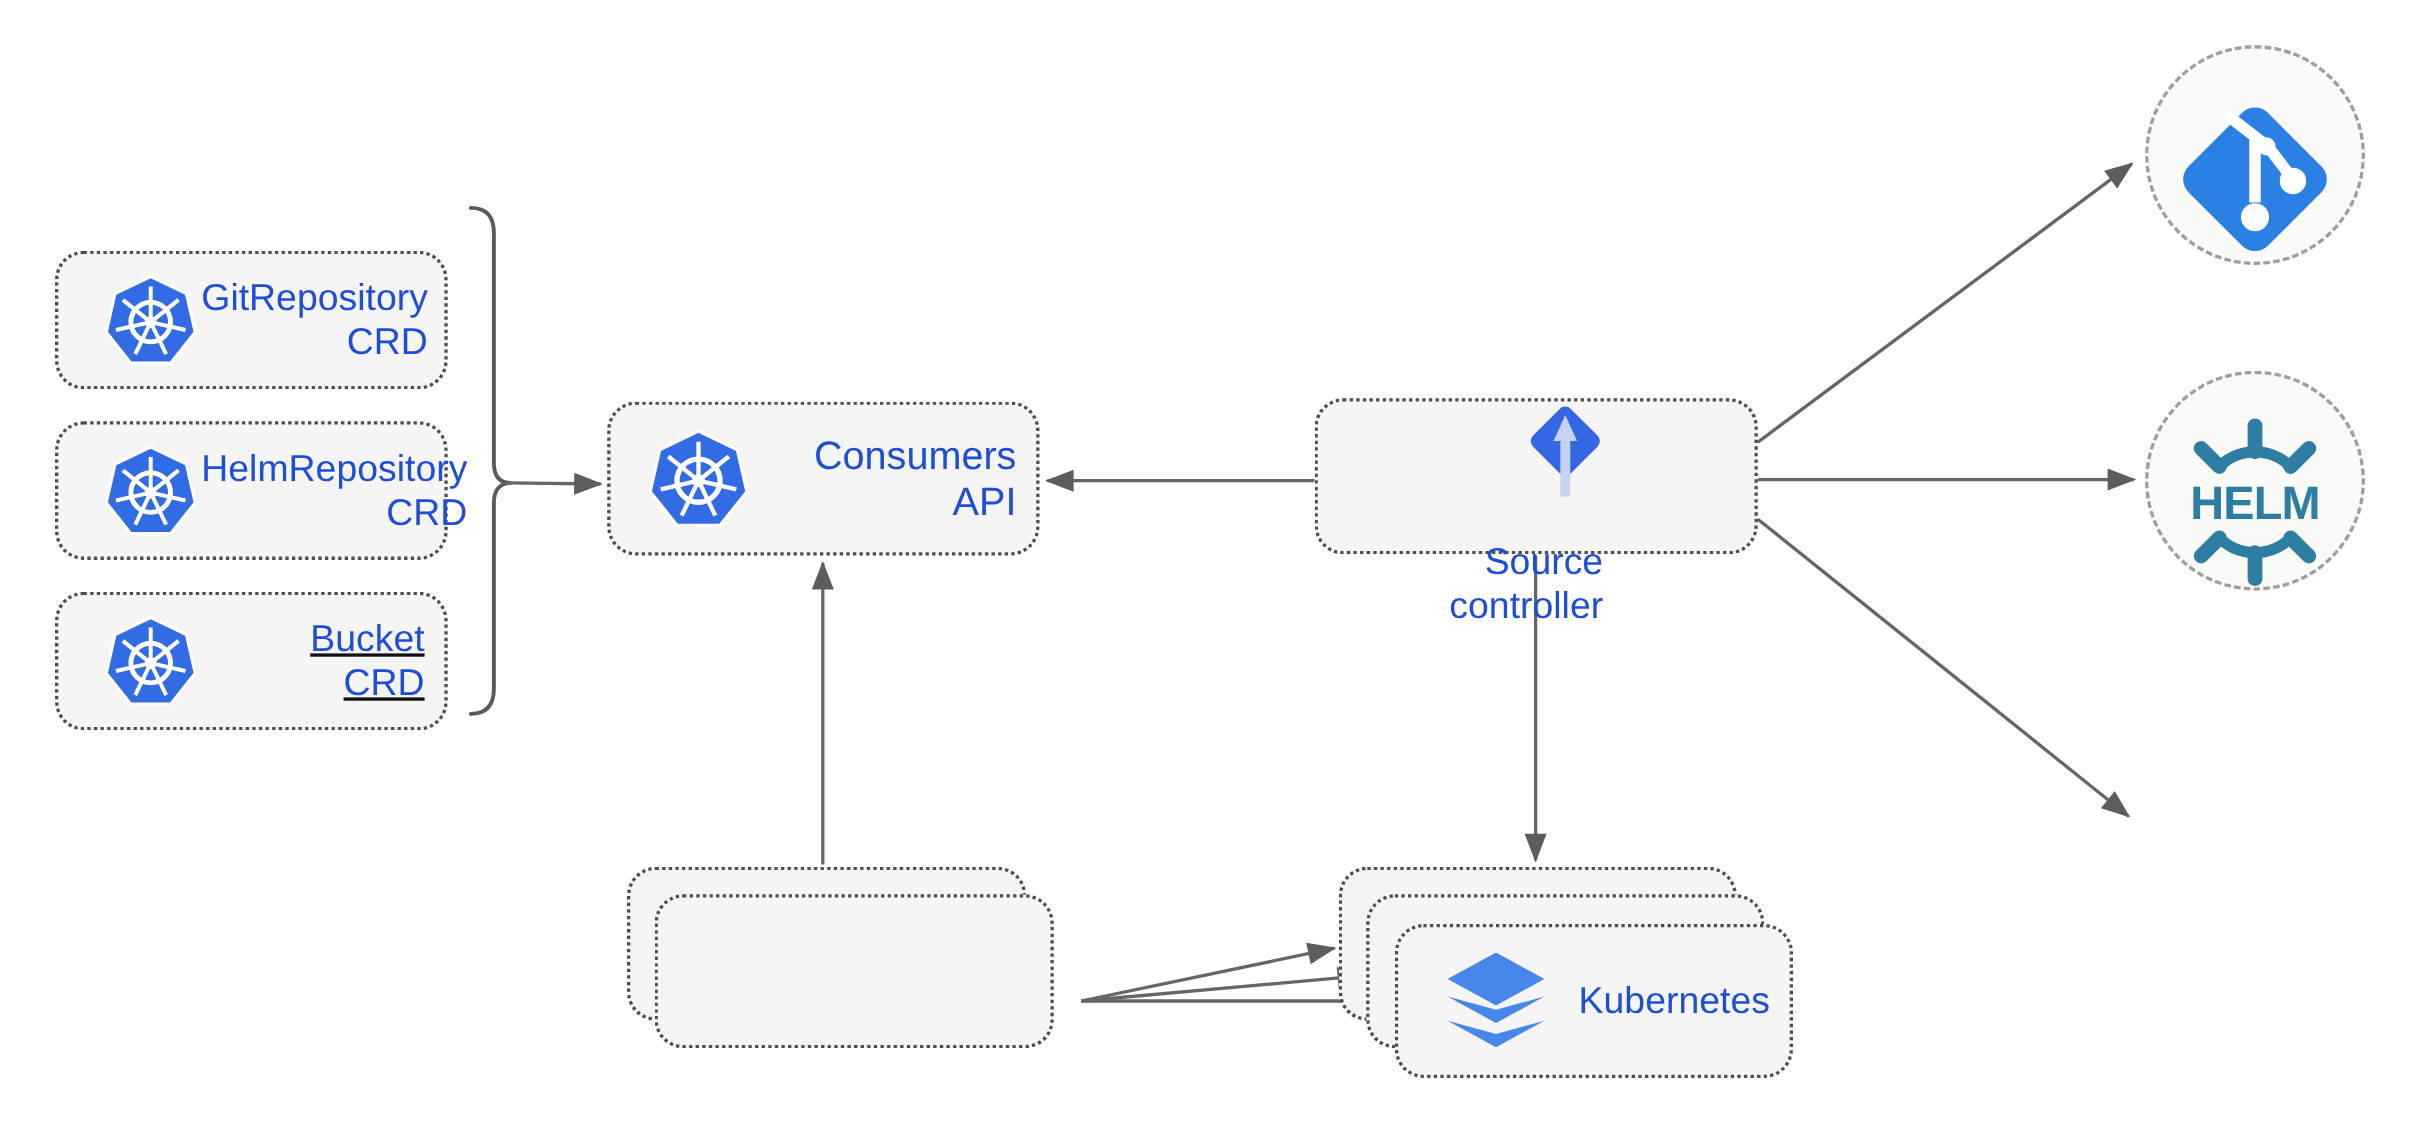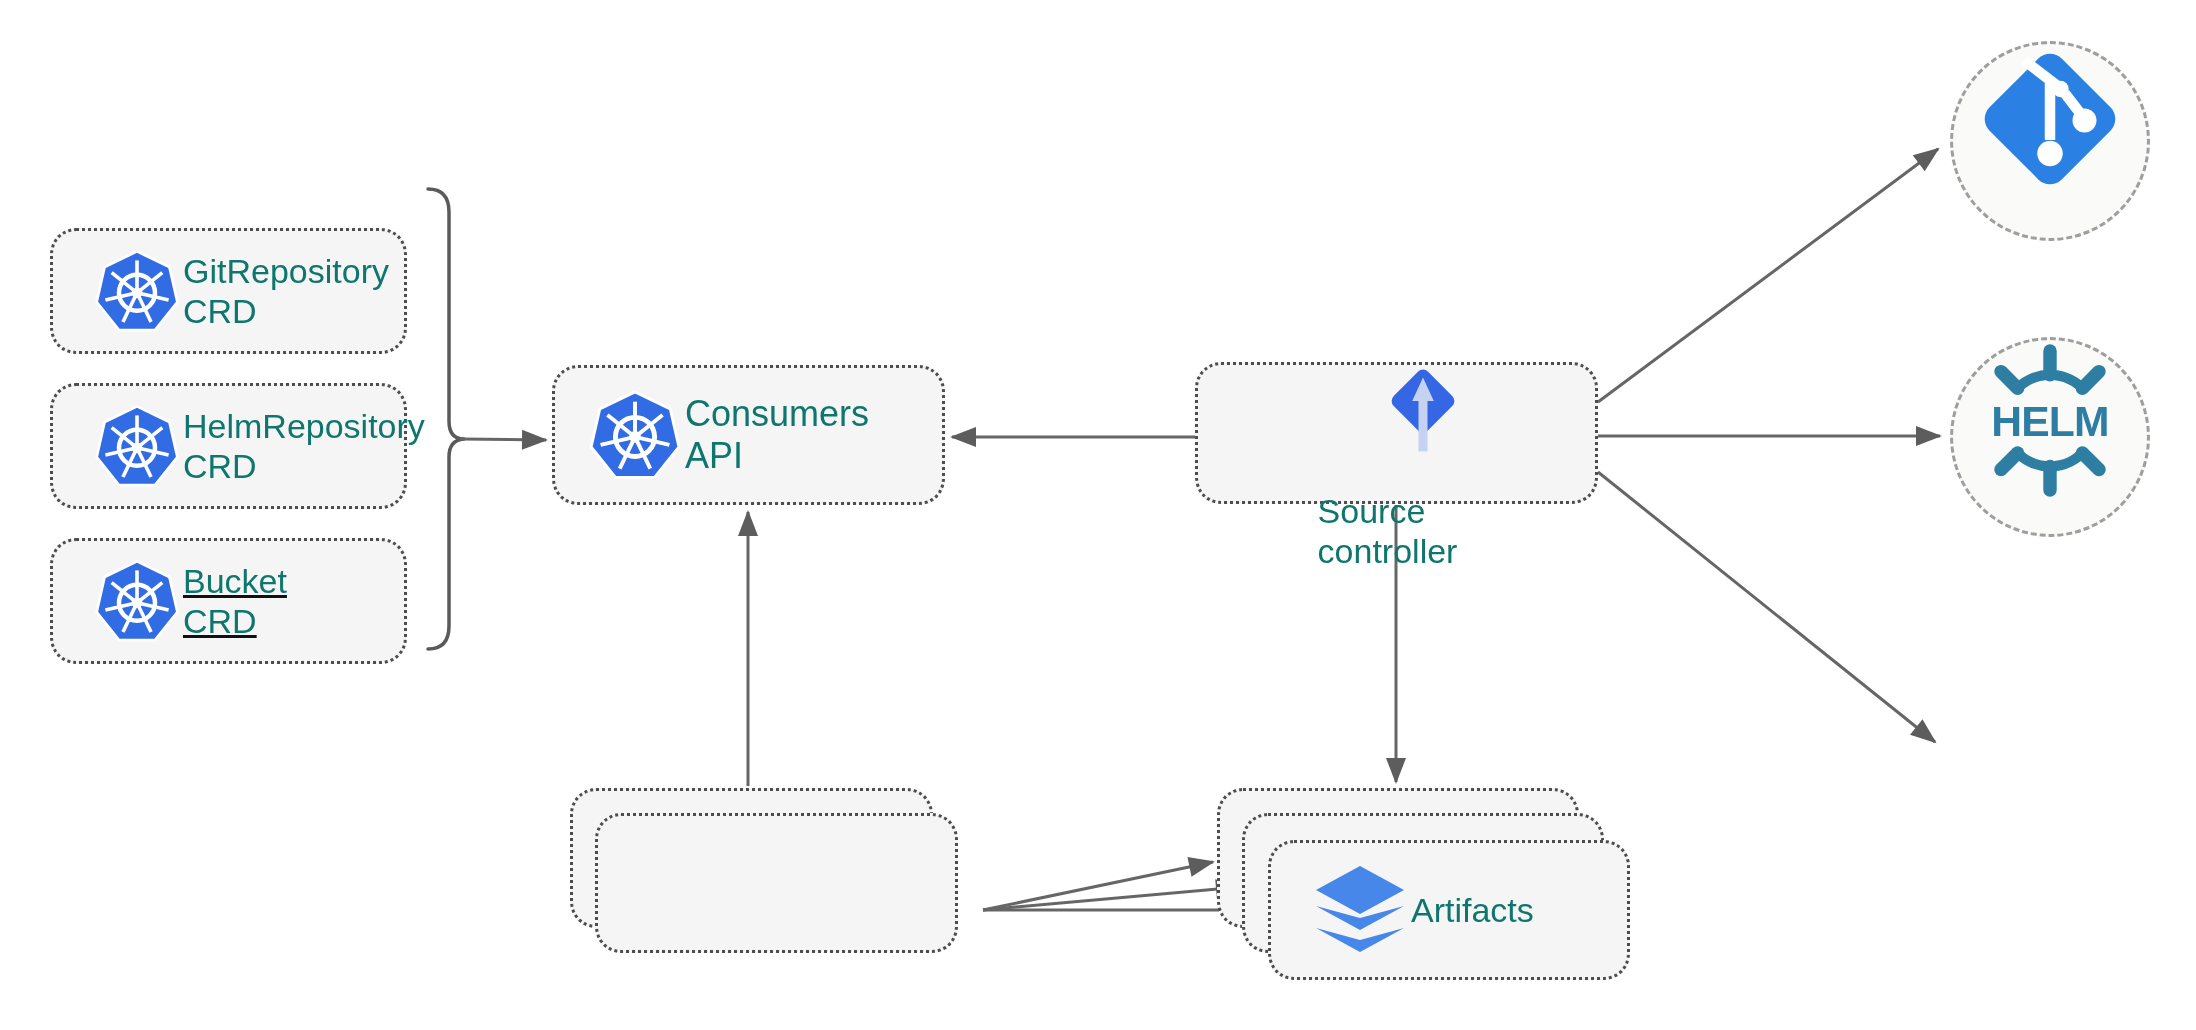--- a/index.html
+++ b/index.html
@@ -7,29 +7,29 @@
     position:relative;width:2196px;height:1030px;background:#ffffff;overflow:hidden;
     font-family:"Liberation Sans","DejaVu Sans",sans-serif;color:#111;
   }
   .edges{position:absolute;left:0;top:0;width:2196px;height:1030px;pointer-events:none;}
   .node{
     position:absolute;box-sizing:border-box;background:#F5F5F5;
     border:3px dotted #4D4D4D;border-radius:26px;
     display:flex;align-items:center;
   }
   .node .label{
-    flex:1;text-align:left;font-size:34px;line-height:1.18;
-    white-space:pre-line;color:#0f766e;padding-right:18px;
+    flex:1;text-align:right;font-size:34px;line-height:1.18;
+    white-space:pre-line;color:#1d4ed8;padding-right:18px;
   }
   .stackbox{position:absolute;box-sizing:border-box;background:#F5F5F5;
     border:3px dotted #4D4D4D;border-radius:26px;}
   .external{
     position:absolute;box-sizing:border-box;width:200px;height:200px;border-radius:50%;
     background:#FAFAF8;border:3px dashed #9E9E9E;
-    display:flex;align-items:flex-start;justify-content:center;
+    display:flex;align-items:flex-end;justify-content:center;
   }
   .icon{flex:0 0 auto;display:block;}
   svg text{font-family:"Liberation Sans","DejaVu Sans",sans-serif;}
 </style>
 </head>
 <body>
 
 <svg width="0" height="0" style="position:absolute" aria-hidden="true">
   <defs>
     <symbol id="sym-k8s" viewBox="0 0 100 100">
@@ -180,21 +180,21 @@
 
   <div class="stackbox" style="left:570px;top:788px;width:363px;height:140px;"></div>
   <div class="stackbox" style="left:595px;top:813px;width:363px;height:140px;"></div>
 
   <div class="stackbox" style="left:1217px;top:788px;width:362px;height:140px;"></div>
   <div class="stackbox" style="left:1242px;top:813px;width:362px;height:140px;"></div>
   <div class="node" style="left:1268px;top:840px;width:362px;height:140px;">
     <svg class="icon" style="margin-left:38px;" width="102" height="100">
         <use href="#sym-layers"></use>
       </svg>
-    <span class="label">Artifacts</span>
+    <span class="label">Kubernetes</span>
   </div>
 
   <div class="external" style="left:1950px;top:41px;">
     <svg class="icon" width="150" height="150">
         <use href="#sym-git"></use>
       </svg>
   </div>
 
   <div class="external" style="left:1950px;top:337px;">
     <svg class="icon" width="158" height="158" viewBox="0 0 100 100">

